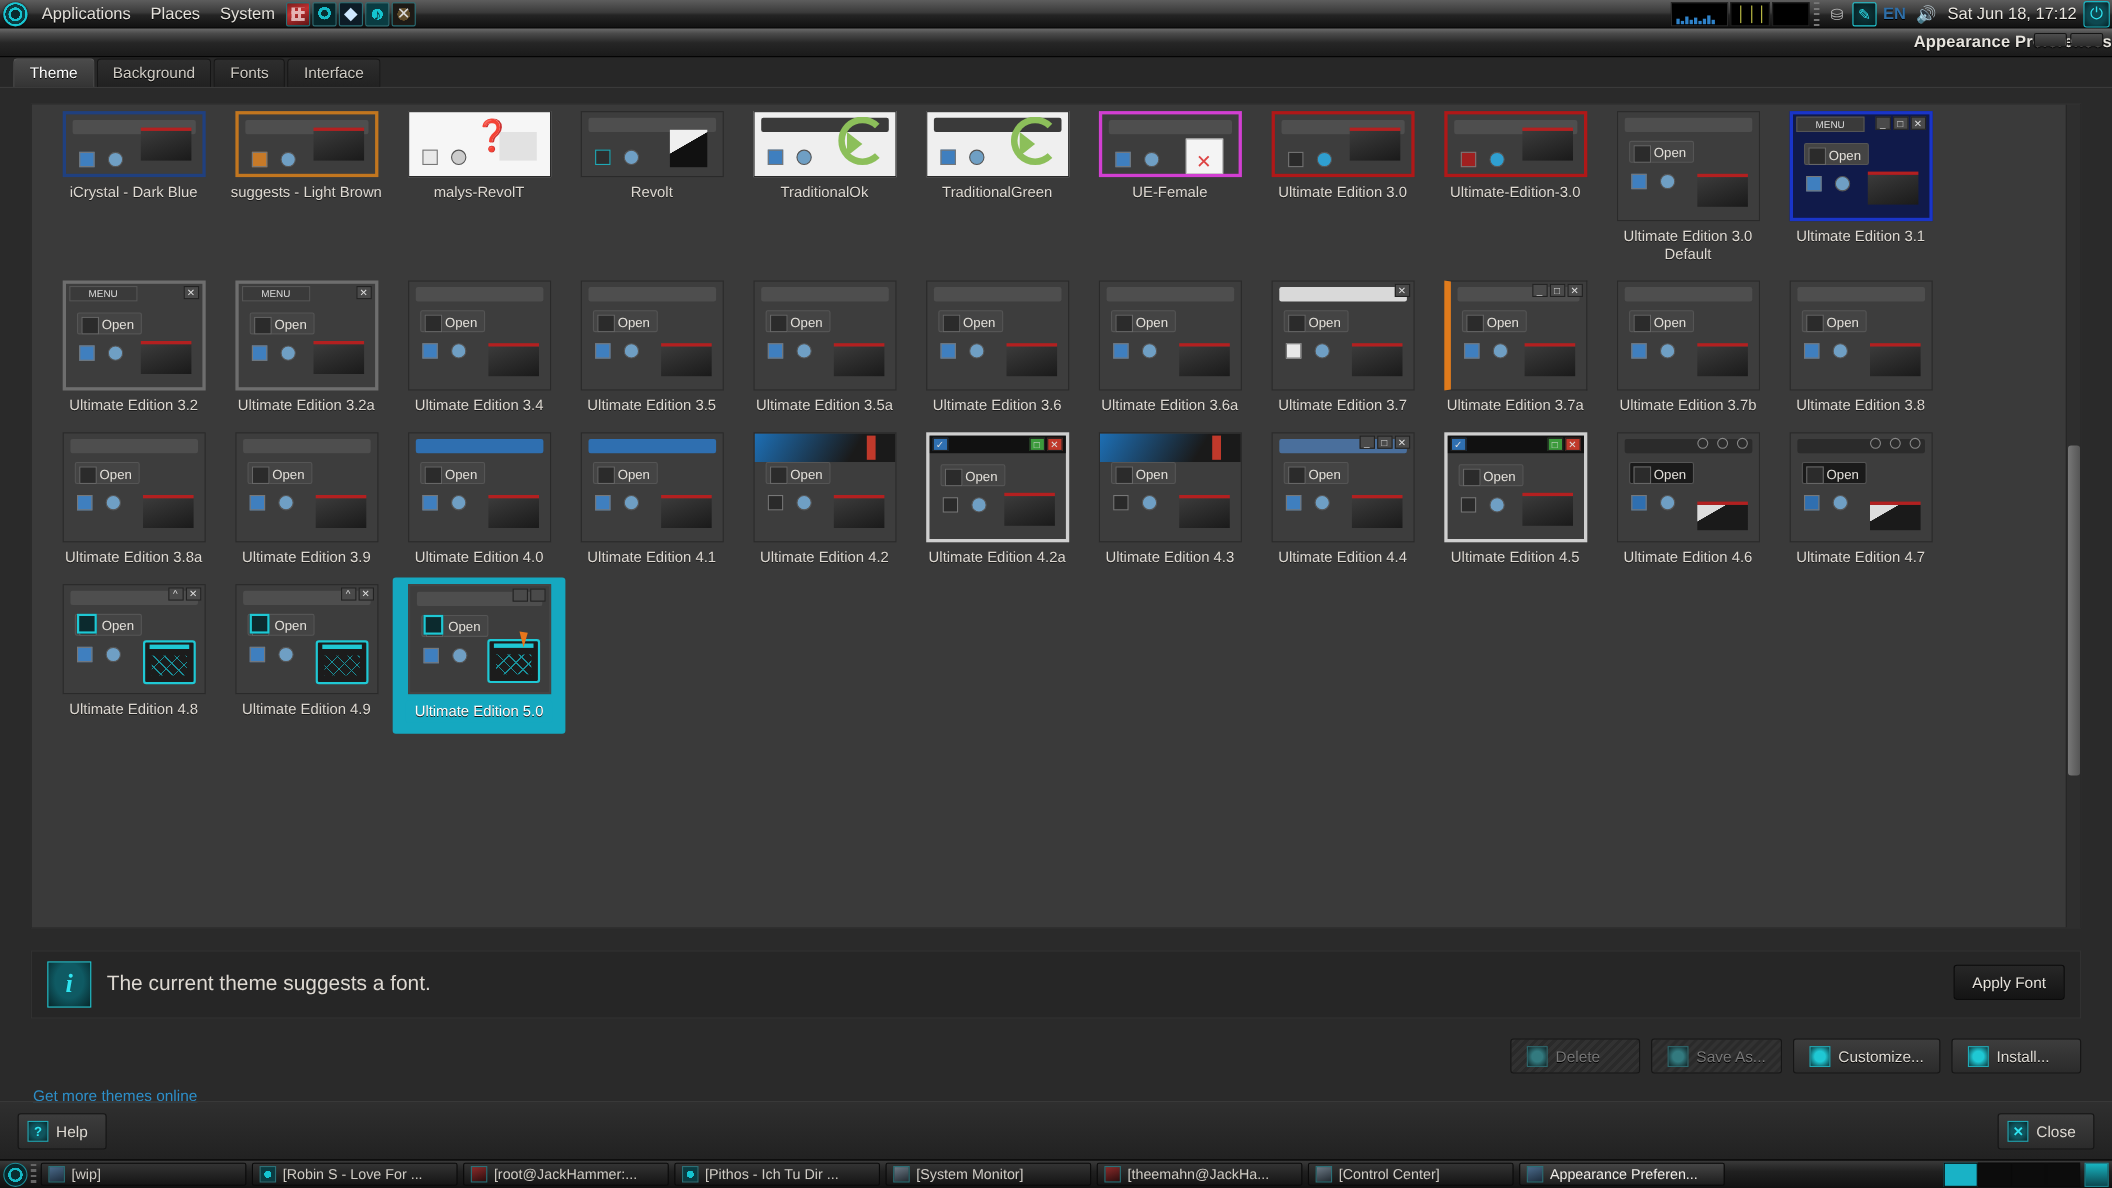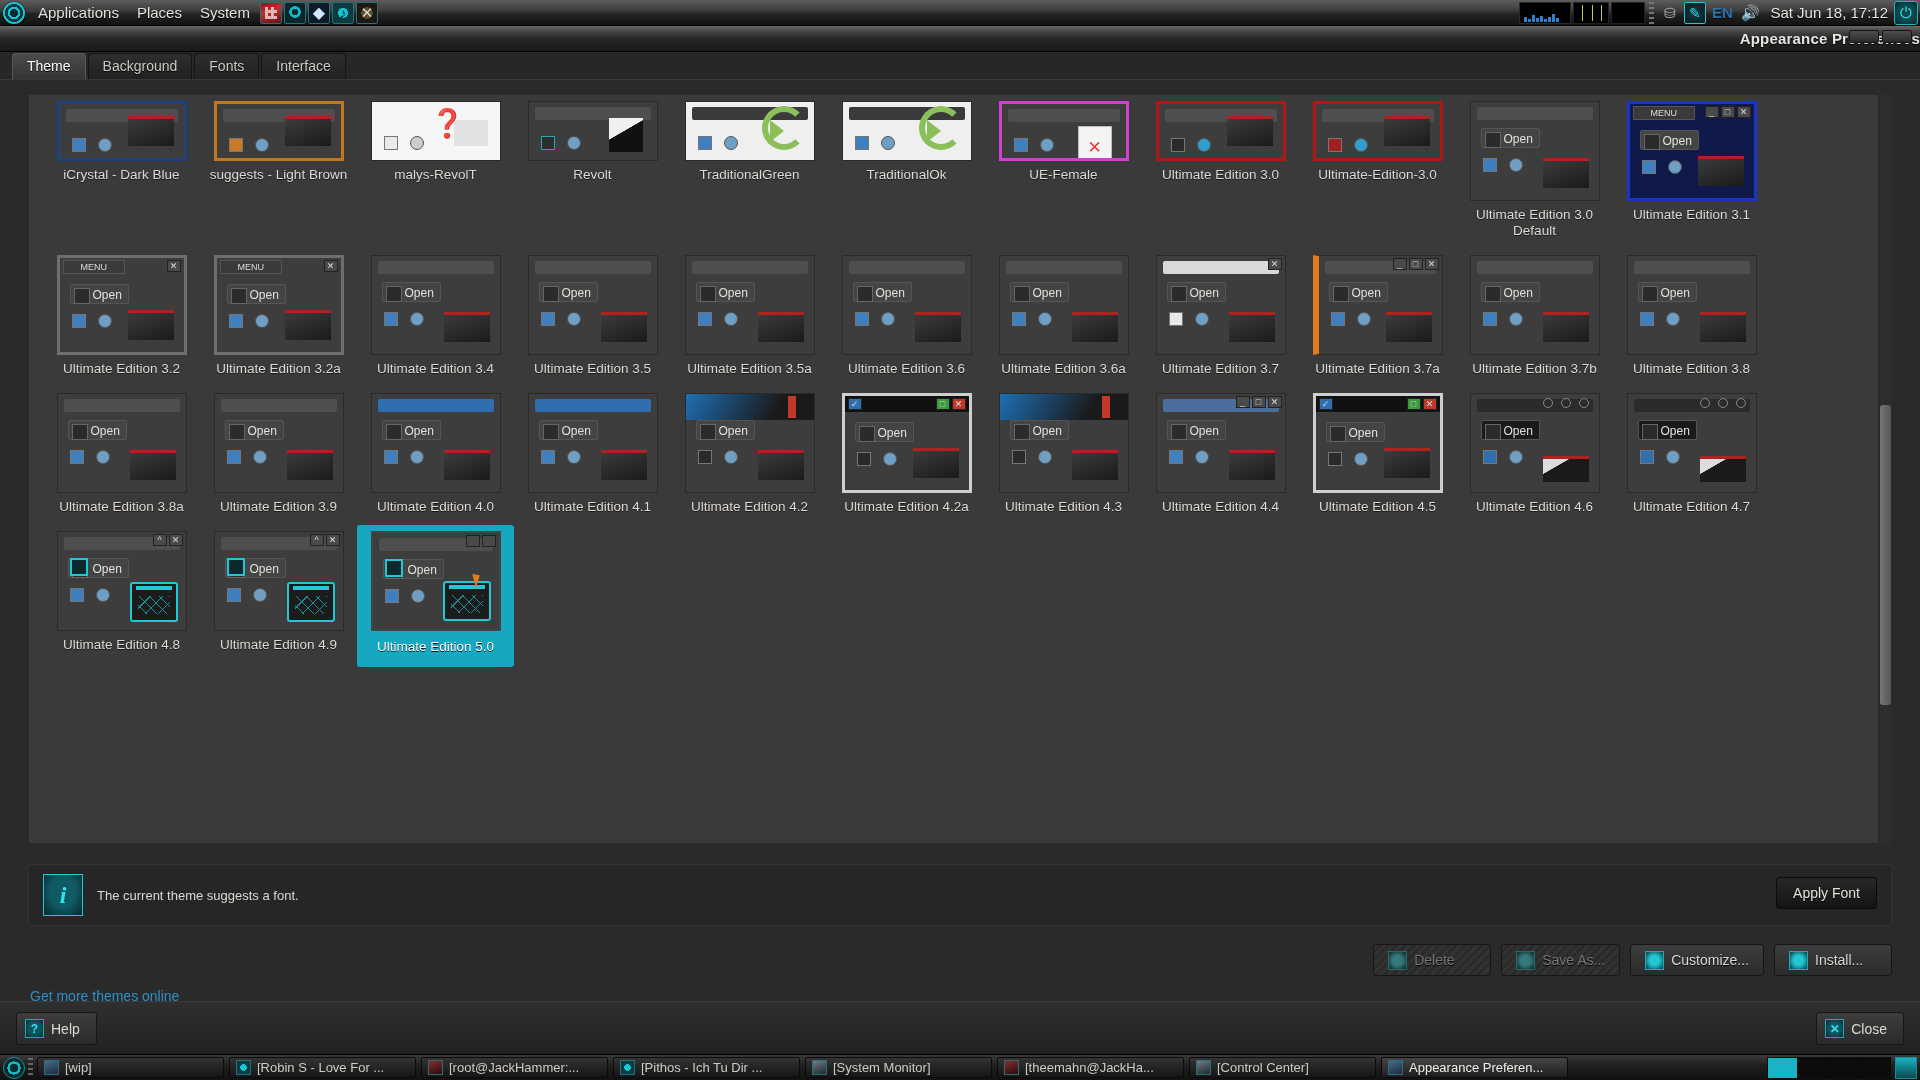--- a/index.html
+++ b/index.html
@@ -152,21 +152,21 @@
   #font-notice {
     position: absolute; left: 28px; top: 838px; width: 1864px; height: 62px;
     background: #262626; border: 1px solid #333; display: flex; align-items: center; padding: 0 14px;
   }
   .info-icon {
     width: 40px; height: 42px; border: 1px solid #1fc8d4; margin-right: 14px;
     background: radial-gradient(ellipse at 50% 42%, #0f5a63 0 48%, #07262a 100%);
     color: #2fe4f0; font-size: 24px; font-style: italic; font-weight: bold;
     display:flex; align-items:center; justify-content:center; font-family:"Liberation Serif", serif;
   }
-  .notice-text { font-size: 13px; color: #ded9d2; }
+  .notice-text { font-size: 19px; color: #ded9d2; }
   #apply-font-btn {
     position: absolute; right: 14px; top: 12px;
     padding: 7px 16px; font-size: 14px; color: #e6e2db;
     background: linear-gradient(180deg,#272727,#141414); border: 1px solid #0b0b0b; border-radius: 3px;
     text-shadow: 0 1px 0 #000;
   }
   
   #action-row {
     position: absolute; right: 28px; top: 918px; display: flex; gap: 10px;
   }
@@ -328,30 +328,30 @@
             </div>
             <div class="theme-label">Revolt</div>
           </div>
           <div class="theme-cell">
             <div class="thumb clipped" style="background: rgb(239, 239, 239);">
               <div class="t-title" style="background:#3a3a3a"></div>
               <div class="t-check blue" style="top:34px"></div>
               <div class="t-radio" style="top:34px"></div>
               <div class="t-circle"></div>
             </div>
-            <div class="theme-label">TraditionalGreen</div>
+            <div class="theme-label">TraditionalOk</div>
           </div>
           <div class="theme-cell">
             <div class="thumb clipped" style="background: rgb(239, 239, 239);">
               <div class="t-title" style="background:#3a3a3a"></div>
               <div class="t-check blue" style="top:34px"></div>
               <div class="t-radio" style="top:34px"></div>
               <div class="t-circle"></div>
             </div>
-            <div class="theme-label">TraditionalOk</div>
+            <div class="theme-label">TraditionalGreen</div>
           </div>
           <div class="theme-cell">
             <div class="thumb clipped" style="border: 3px solid rgb(210, 63, 210);">
               <div class="t-title"></div>
               <div class="t-check blue" style="top:34px"></div>
               <div class="t-radio" style="top:34px"></div>
               <div class="t-doc"></div>
             </div>
             <div class="theme-label">UE-Female</div>
           </div>

